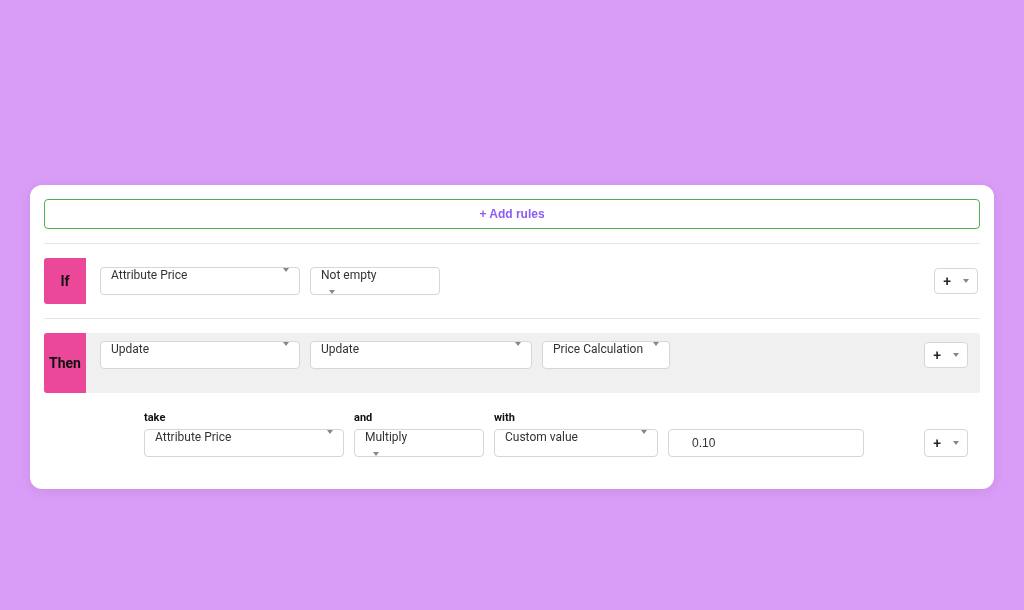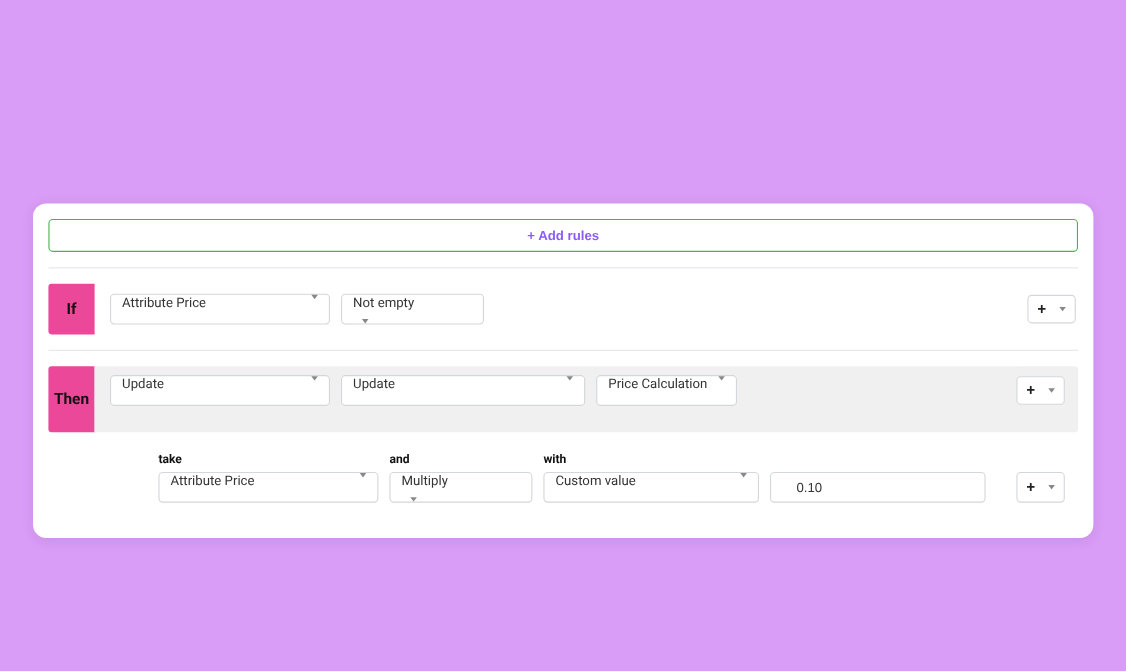--- a/index.html
+++ b/index.html
@@ -106,21 +106,21 @@
       border-right: 3px solid transparent;
       border-top: 4px solid #888;
       margin-left: 8px;
       flex-shrink: 0;
     }
 
     .w-200 { width: 200px; }
     .w-130 { width: 130px; flex-direction: column; }
     .w-222 { width: 222px; }
     .w-128 { width: 128px; }
-    .w-196 { width: 196px; }
+    .w-196 { width: 164px; }
 
     .spacer {
       flex: 1;
     }
 
     .add-btn {
       display: flex;
       align-items: center;
       justify-content: center;
       border: 1px solid #d3d6da;

